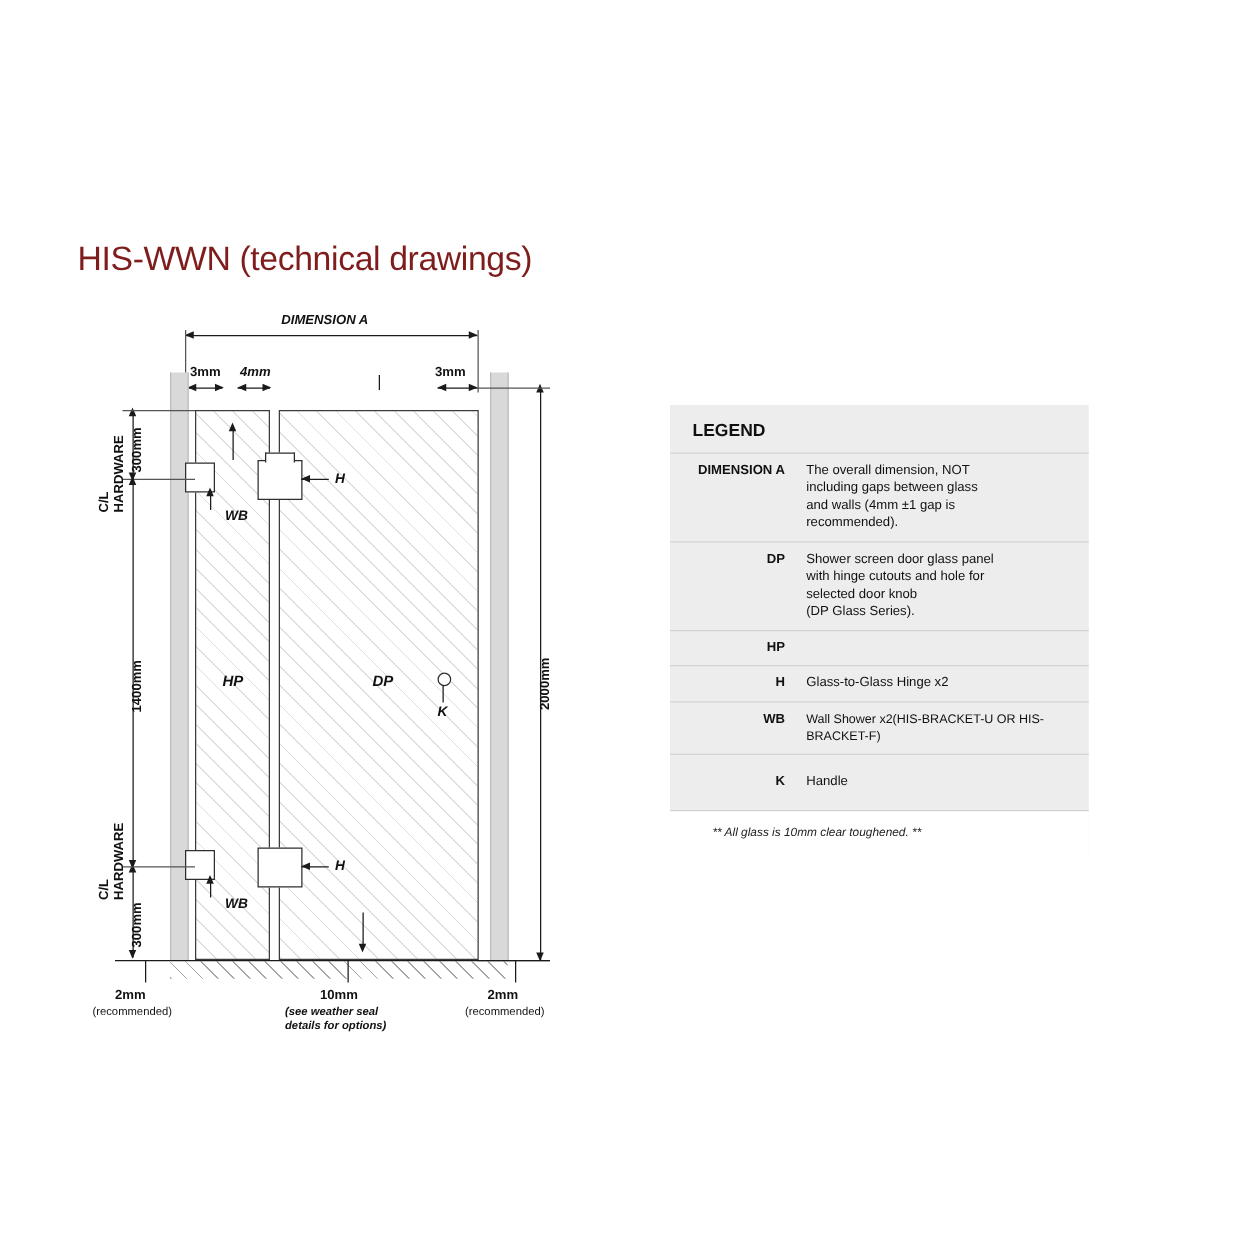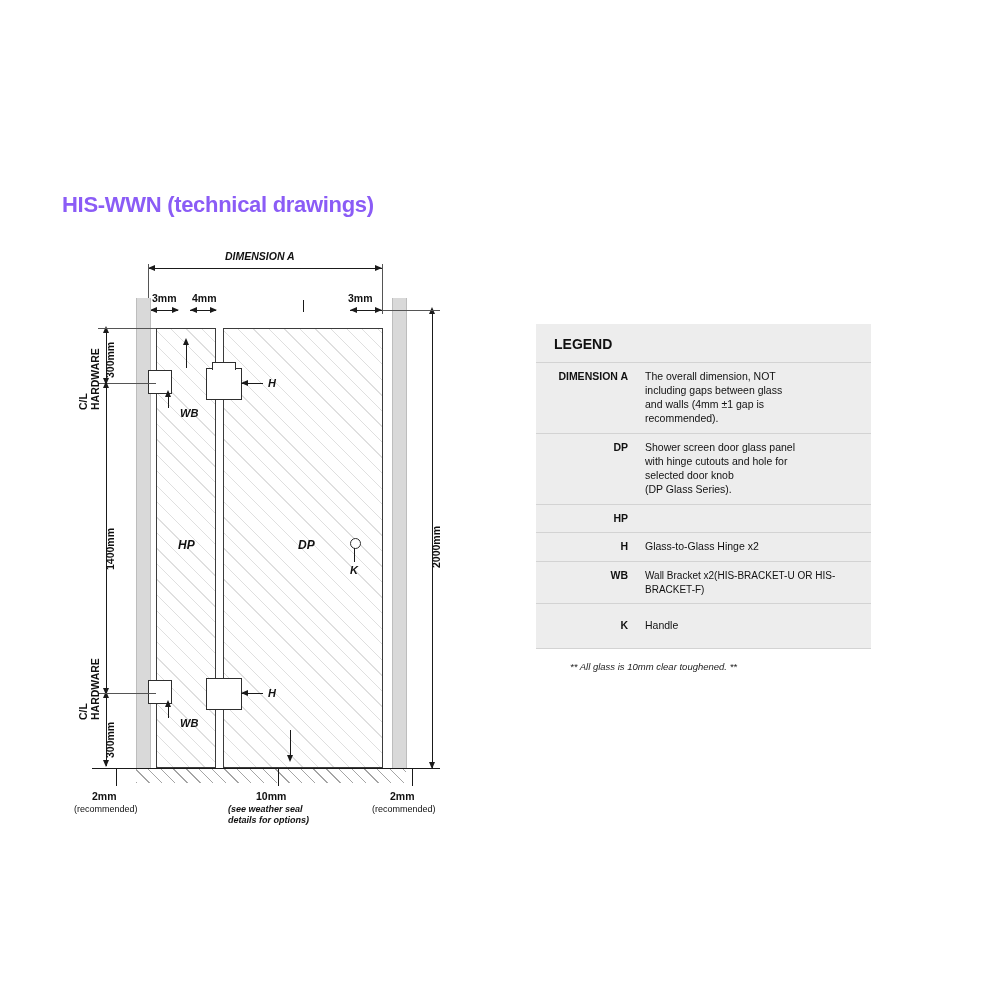--- a/index.html
+++ b/index.html
@@ -12,24 +12,24 @@
     height: 1000px;
     position: relative;
     font-family: "Liberation Sans", sans-serif;
     color: #1a1a1a;
     overflow: hidden;
   }
   #page-title {
     position: absolute;
     left: 62px;
     top: 192px;
-    font-size: 22px;
-    font-weight: bold;
+    font-size: 27px;
+    font-weight: normal;
     letter-spacing: -0.3px;
-    color: #8b5cf6;
+    color: #7f1d1d;
     white-space: nowrap;
   }
 
   
   #drawing {
     position: absolute;
     left: 60px;
     top: 250px;
     width: 460px;
     height: 590px;
@@ -167,21 +167,21 @@
 <div id="drawing">
 
   <div class="lbl lbl-bi" style="left:165px; top:0px;">DIMENSION A</div>
   <div class="hline" style="left:88px; top:18px; width:234px;"></div>
   <div class="ar-l" style="left:88px; top:15px;"></div>
   <div class="ar-r" style="left:315px; top:15px;"></div>
   <div class="vline ext" style="left:88px; top:14px; height:50px;"></div>
   <div class="vline ext" style="left:322px; top:14px; height:50px;"></div>
 
   <div class="lbl lbl-b" style="left:92px; top:42px;">3mm</div>
-  <div class="lbl lbl-b" style="left:132px; top:42px;">4mm</div>
+  <div class="lbl lbl-b" style="left:132px; top:42px;font-style:italic;">4mm</div>
   <div class="lbl lbl-b" style="left:288px; top:42px;">3mm</div>
 
   <div class="hline" style="left:90px; top:60px; width:28px;"></div>
   <div class="ar-l" style="left:90px; top:57px;"></div>
   <div class="ar-r" style="left:112px; top:57px;"></div>
 
   <div class="hline" style="left:130px; top:60px; width:26px;"></div>
   <div class="ar-l" style="left:130px; top:57px;"></div>
   <div class="ar-r" style="left:150px; top:57px;"></div>
 
@@ -306,21 +306,21 @@
     <div class="key">HP</div>
   </div>
 
   <div class="lrow">
     <div class="key">H</div>
     <div class="val">Glass-to-Glass Hinge x2</div>
   </div>
 
   <div class="lrow">
     <div class="key">WB</div>
-    <div class="val wb-val">Wall Bracket x2(HIS-BRACKET-U OR HIS-BRACKET-F)</div>
+    <div class="val wb-val">Wall Shower x2(HIS-BRACKET-U OR HIS-BRACKET-F)</div>
   </div>
 
   <div class="lrow" style="min-height:44px; align-items:center;">
     <div class="key">K</div>
     <div class="val">Handle</div>
   </div>
 
   <div class="footnote">** All glass is 10mm clear toughened. **</div>
 </div>
 

